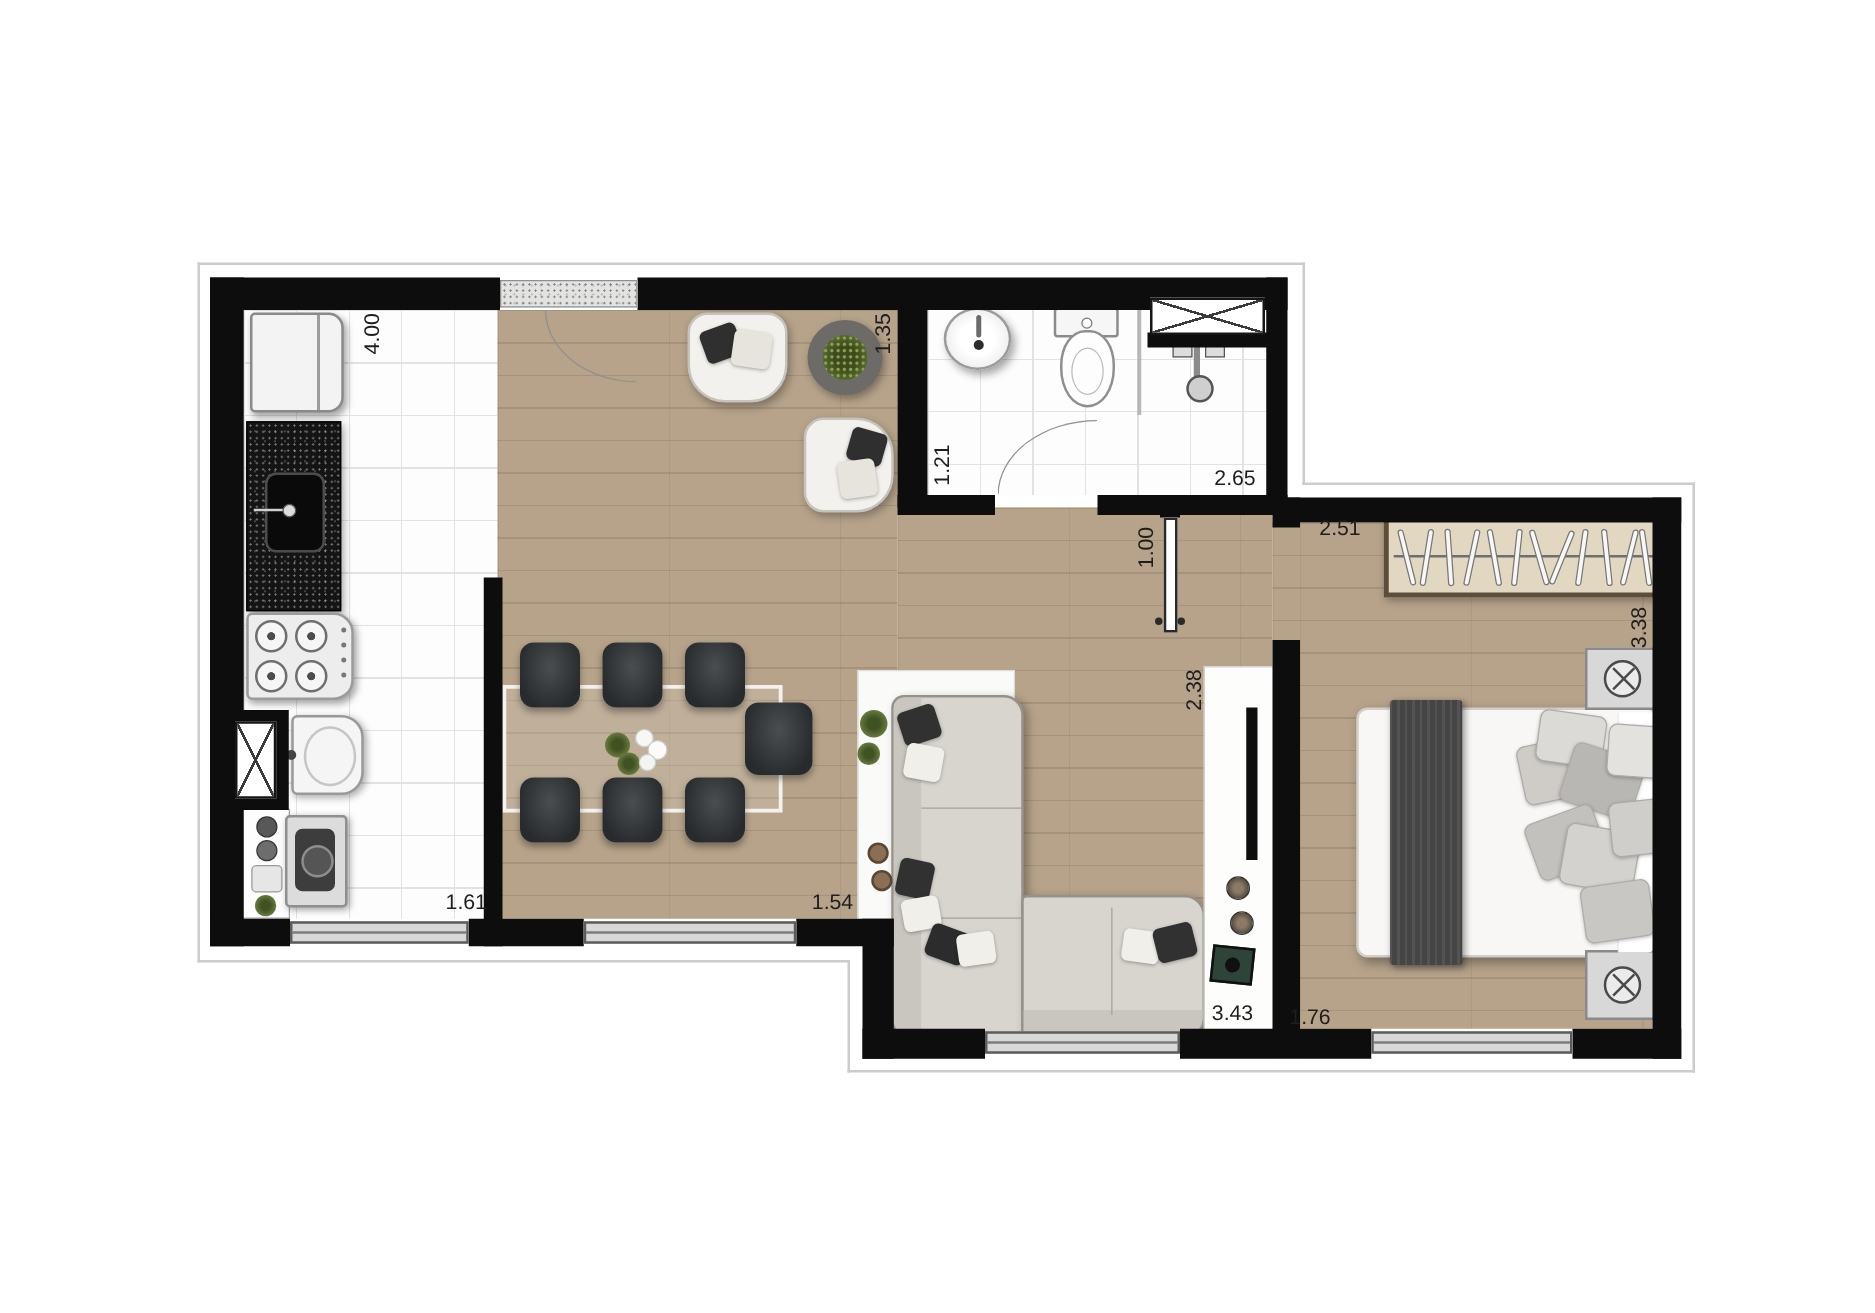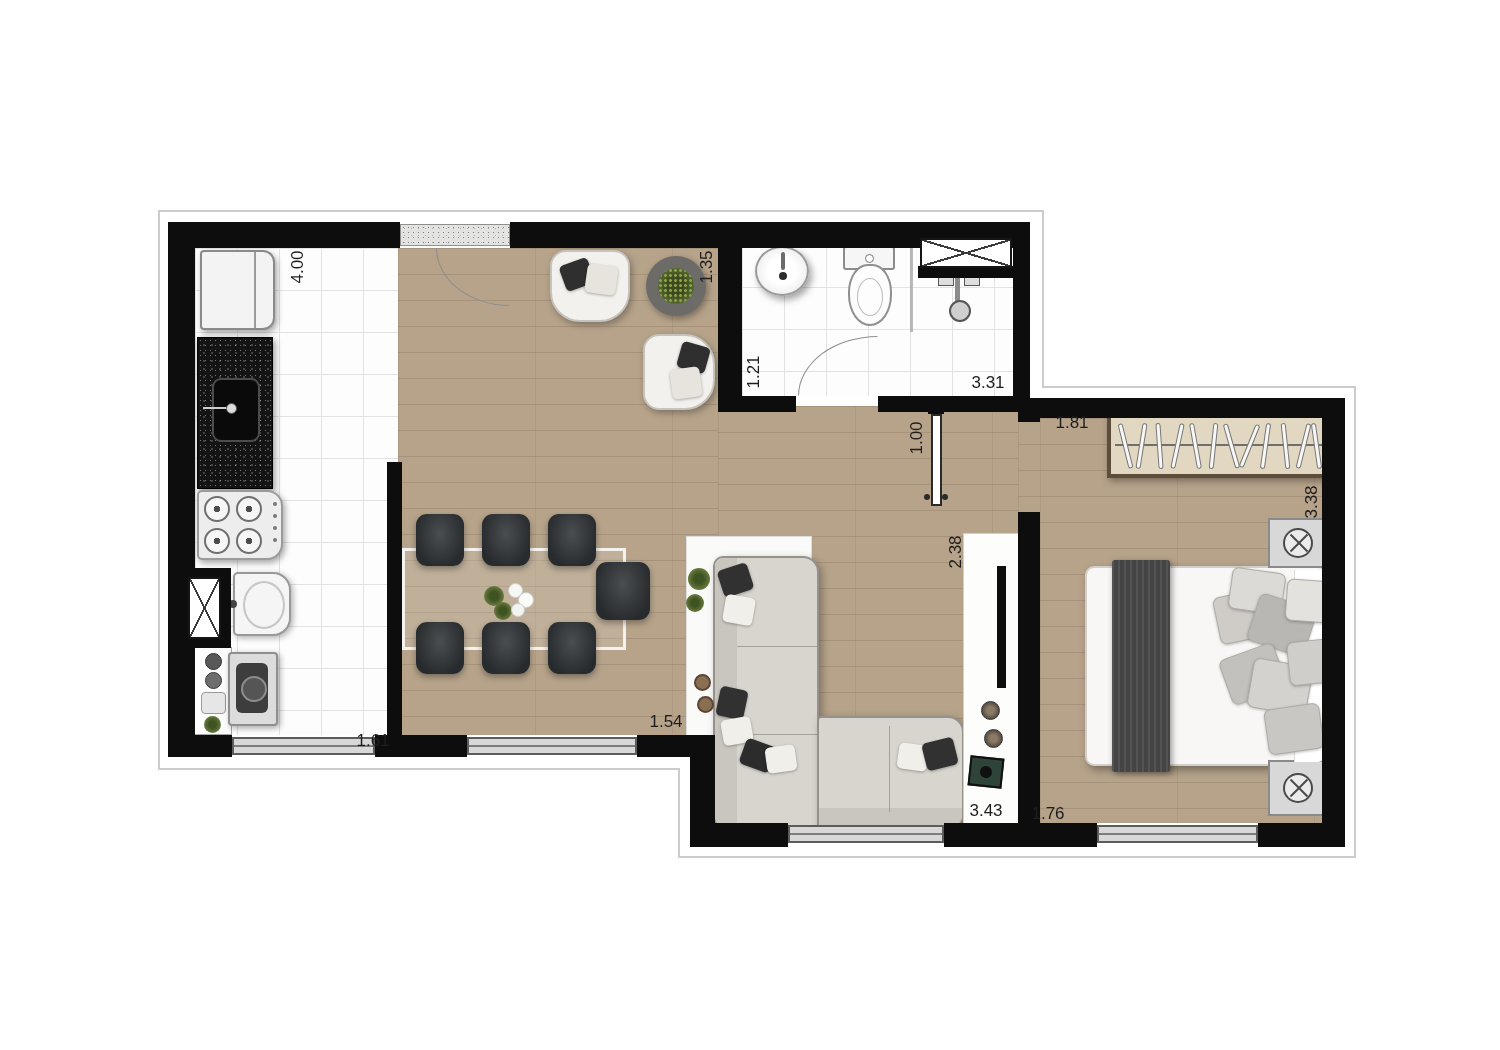--- a/index.html
+++ b/index.html
@@ -251,23 +251,23 @@
   <div class="lampbox" style="left:1268px;top:760px;width:60px;height:56px">
     <div class="lampring" style="left:13px;top:11px">
       <div class="lampline" style="transform:rotate(45deg)"></div>
       <div class="lampline" style="transform:rotate(-45deg)"></div>
     </div>
   </div>
 
   <div class="dim v" style="left:275px;top:258px">4.00</div>
   <div class="dim v" style="left:684px;top:258px">1.35</div>
   <div class="dim v" style="left:731px;top:363px">1.21</div>
-  <div class="dim" style="left:965px;top:374px">3.31</div>
+  <div class="dim" style="left:965px;top:374px">2.65</div>
   <div class="dim v" style="left:894px;top:429px">1.00</div>
-  <div class="dim" style="left:1049px;top:414px">1.81</div>
+  <div class="dim" style="left:1049px;top:414px">2.51</div>
   <div class="dim v" style="left:1289px;top:493px">3.38</div>
   <div class="dim v" style="left:933px;top:543px">2.38</div>
-  <div class="dim" style="left:350px;top:732px">1.61</div>
+  <div class="dim" style="left:350px;top:713px">1.61</div>
   <div class="dim" style="left:643px;top:713px">1.54</div>
   <div class="dim" style="left:963px;top:802px">3.43</div>
   <div class="dim" style="left:1025px;top:805px">1.76</div>
 
 </div>
 
 </body></html>

